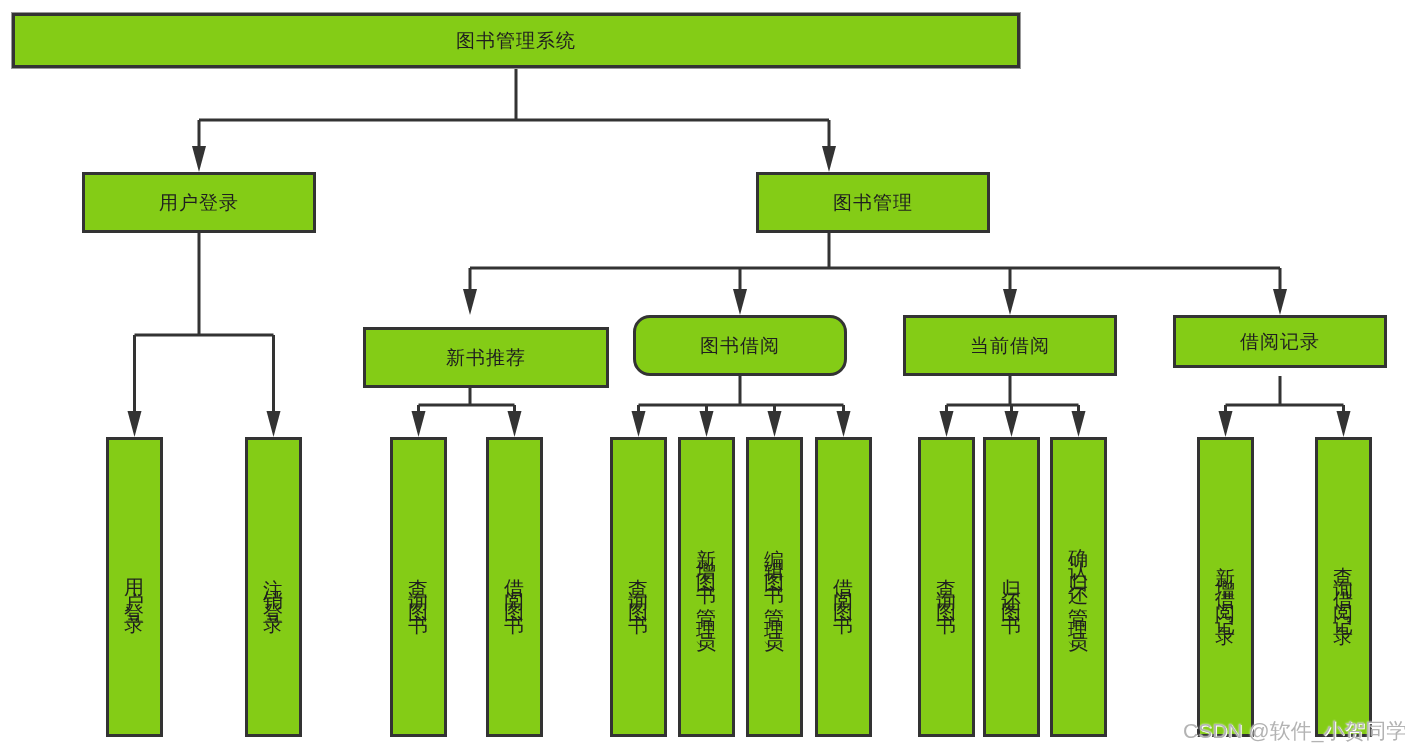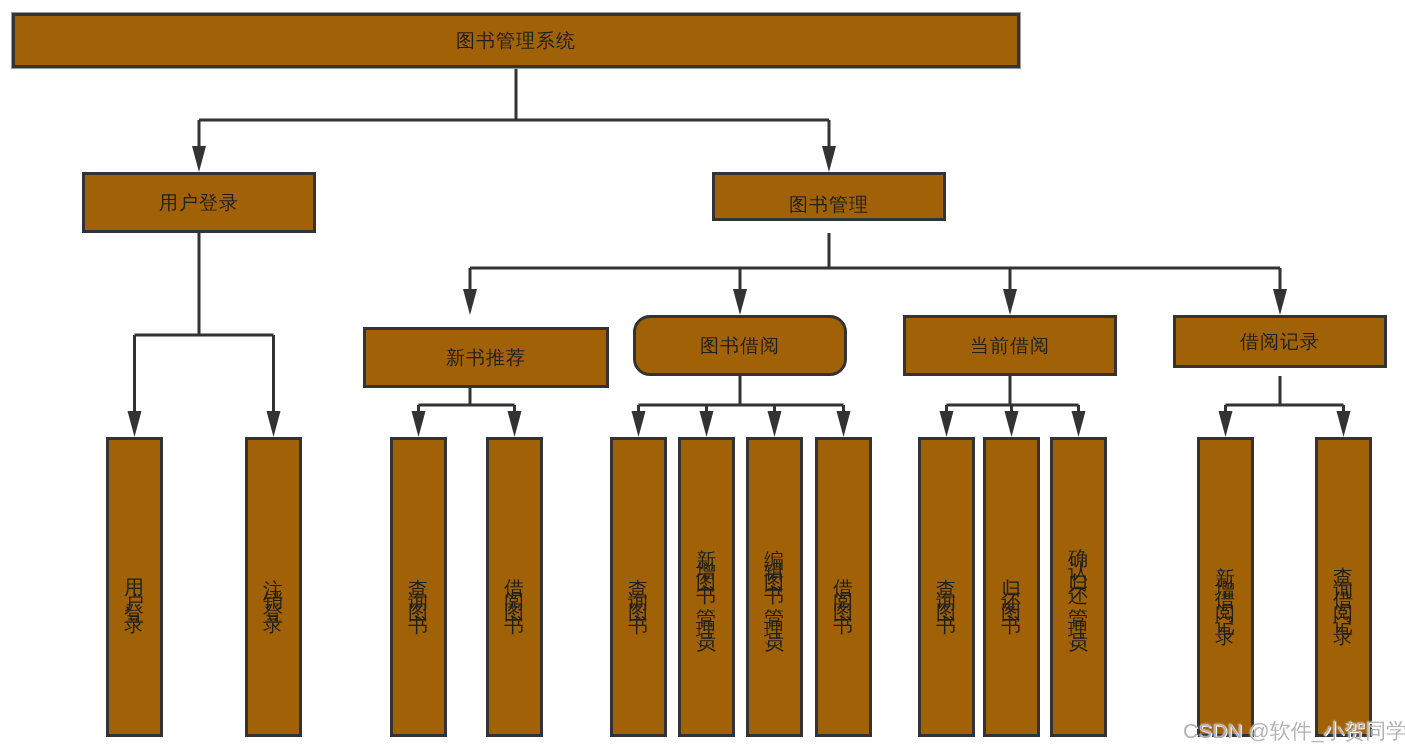--- a/index.html
+++ b/index.html
@@ -12,21 +12,21 @@
     position: relative;
     width: 1405px;
     height: 747px;
     background: #ffffff;
     overflow: hidden;
   }
   .box {
     position: absolute;
     box-sizing: border-box;
     border: 3px solid #333333;
-    background: #a16207;
+    background: #84cc16;
     display: flex;
     align-items: center;
     justify-content: center;
     color: #1f1f1f;
   }
   .h-box {
     font-size: 19px;
     letter-spacing: 1px;
   }
   .root-box {
@@ -108,21 +108,21 @@
     <polygon points="1336.5,411 1350.5,411 1343.5,437"></polygon>
   </svg>
 
   <div class="box h-box root-box">
     <span>图书管理系统</span>
   </div>
 
   <div class="box h-box" style="left:82px; top:172px; width:234px; height:61px;">
     <span>用户登录</span>
   </div>
-  <div class="box h-box" style="left:712px; top:172px; width:234px; height:49px;align-items:flex-end;">
+  <div class="box h-box" style="left:756px; top:172px; width:234px; height:61px;">
     <span>图书管理</span>
   </div>
 
   <div class="box h-box" style="left:363px; top:315px; width:246px; height:61px;margin-top:12px;">
     <span>新书推荐</span>
   </div>
   <div class="box h-box" style="left:633px; top:315px; width:214px; height:61px;border-radius:17px;">
     <span>图书借阅</span>
   </div>
   <div class="box h-box" style="left:903px; top:315px; width:214px; height:61px;align-items:center;">

